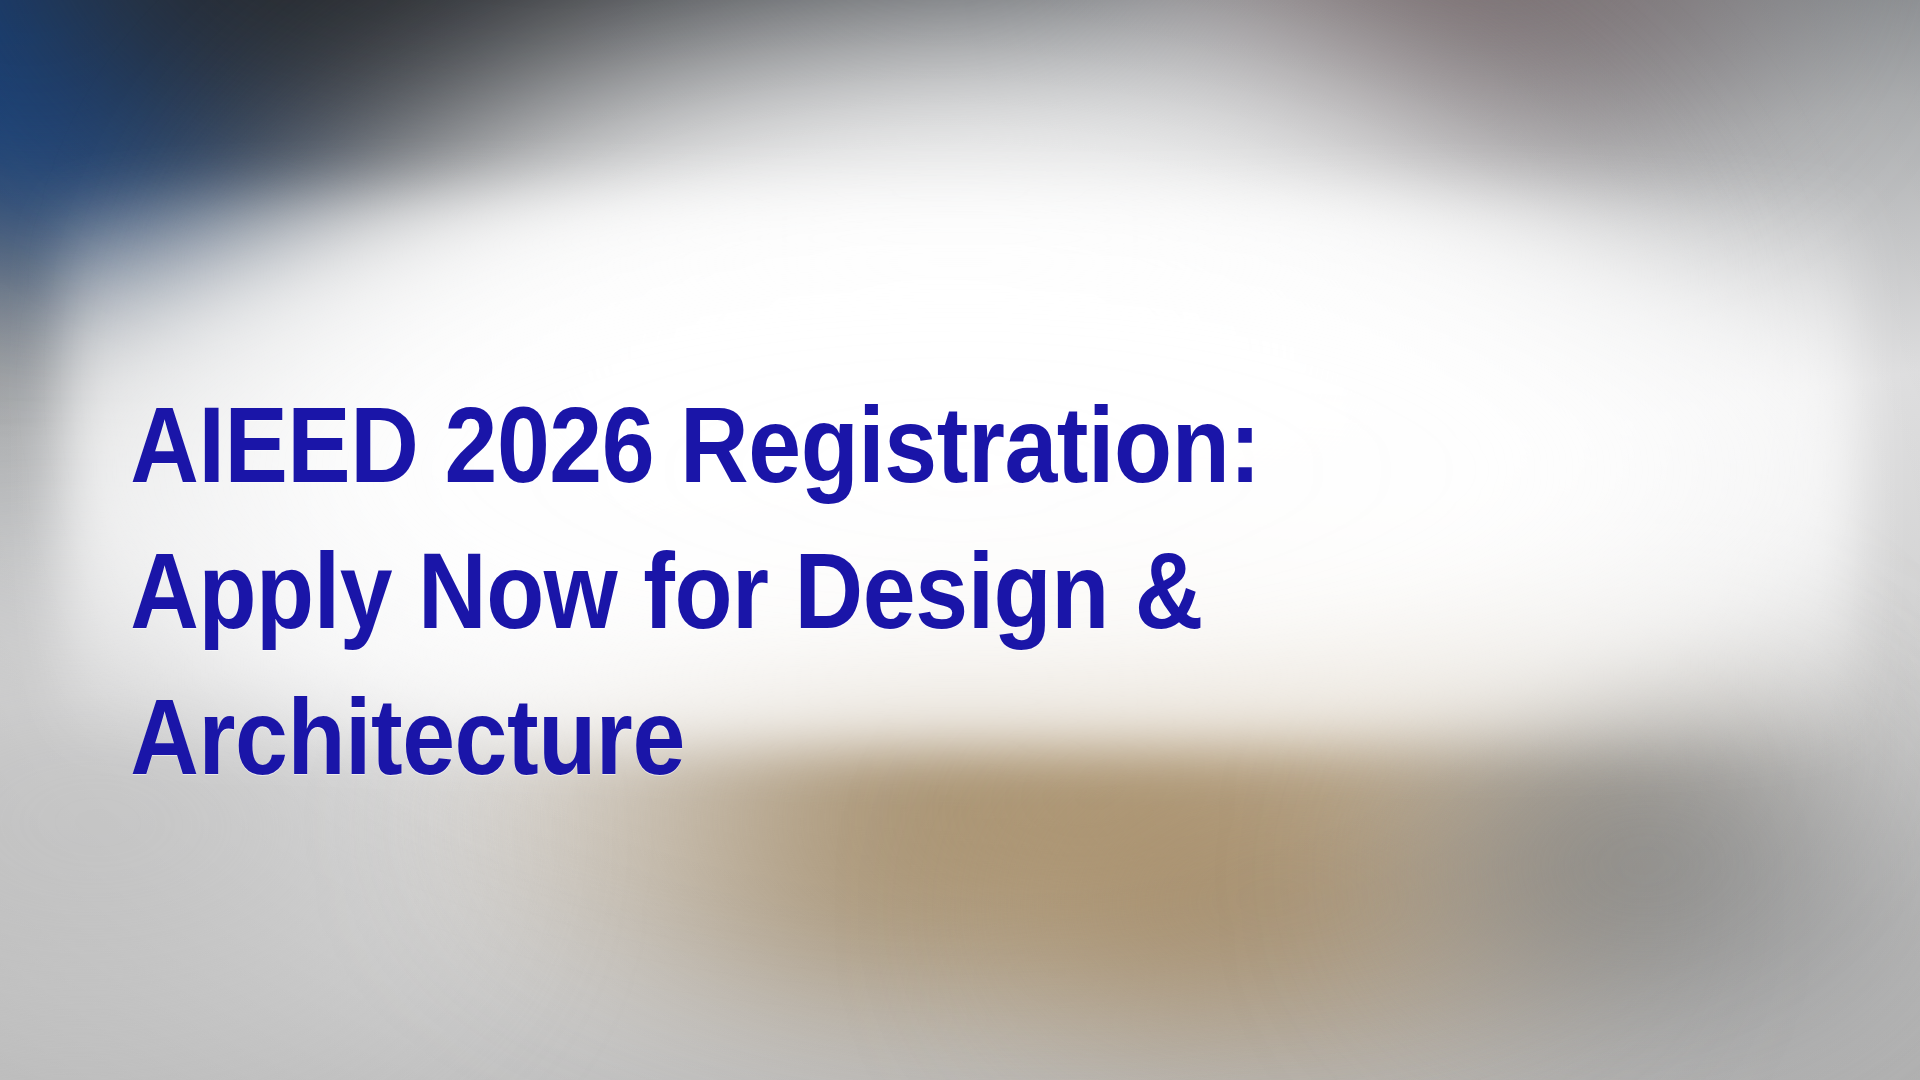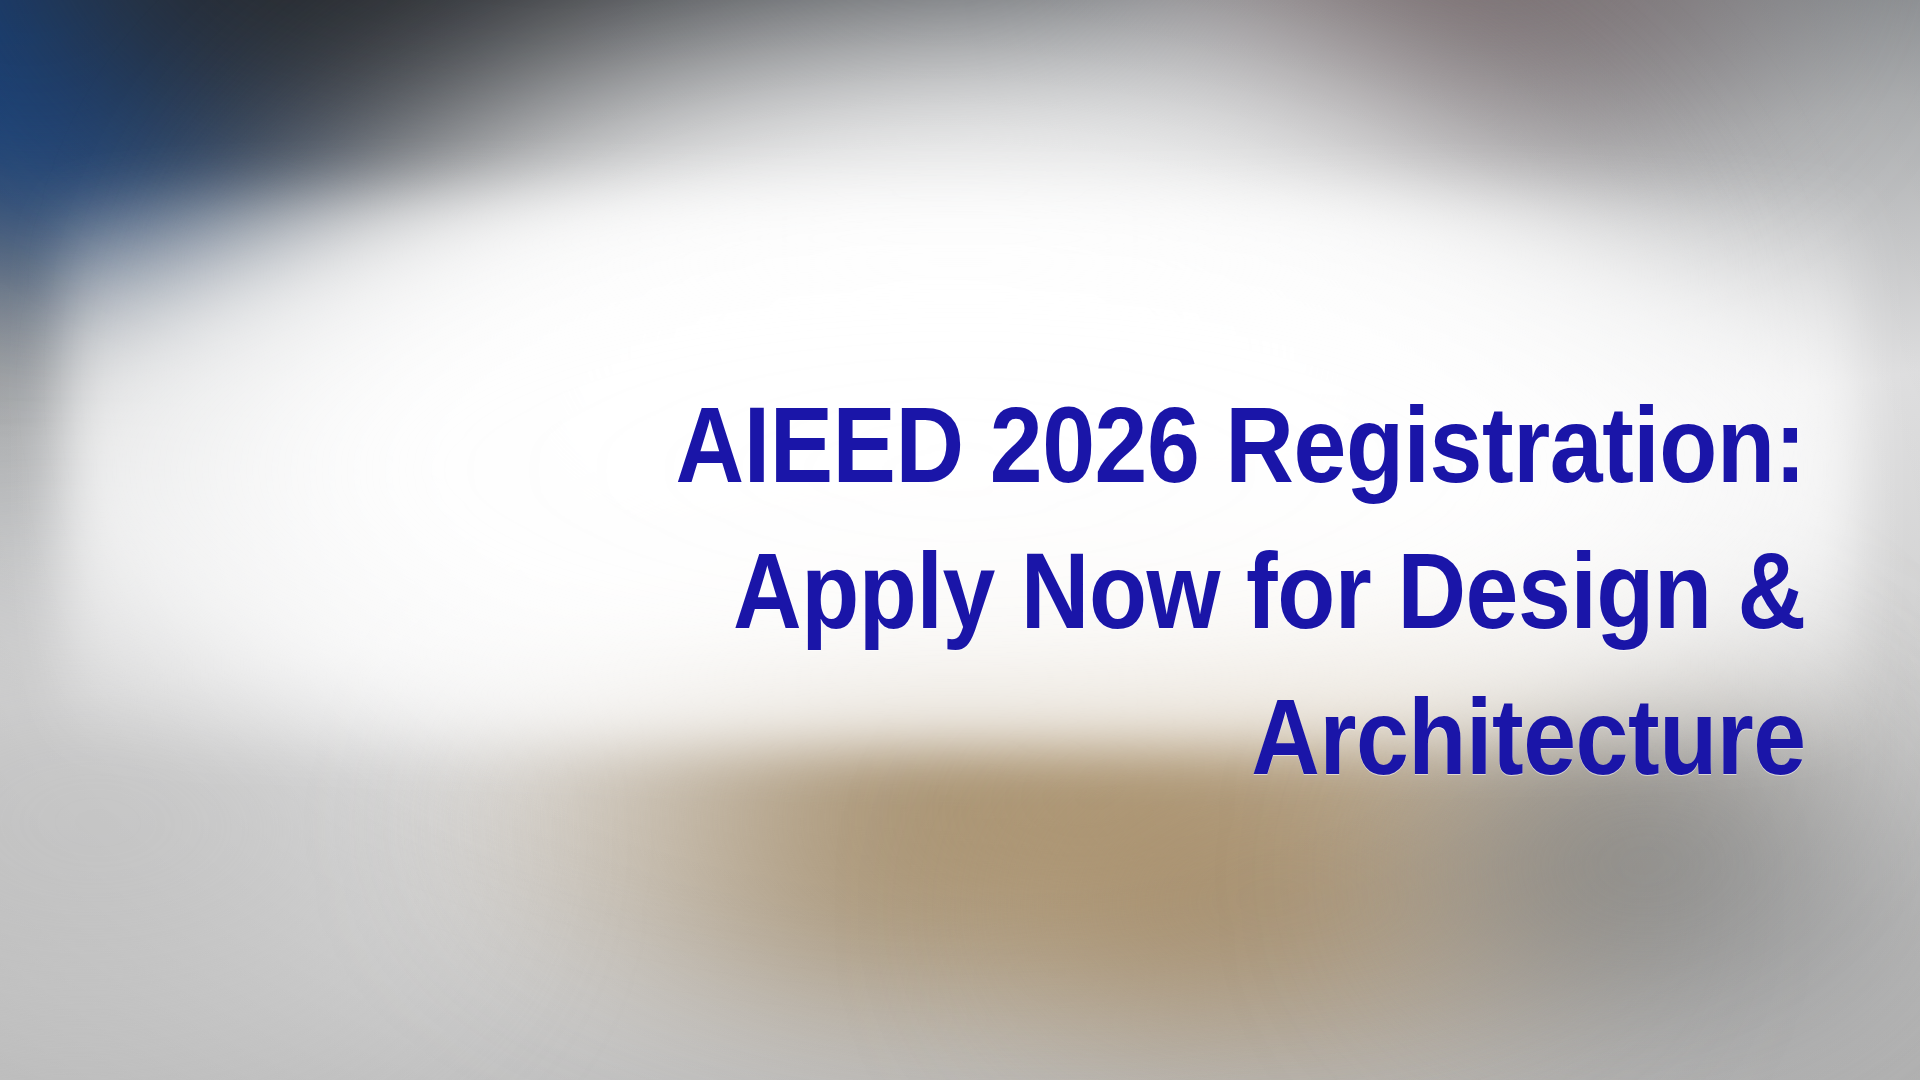--- a/index.html
+++ b/index.html
@@ -136,21 +136,21 @@
     filter: blur(26px);
     pointer-events: none;
   }
 
   
   .headline {
     position: absolute;
     left: 0;
     right: 0;
     top: 300px;
-    text-align: right;
+    text-align: left;
     color: #1a15a8;
     font-family: "Liberation Sans Narrow", "Liberation Sans", "DejaVu Sans", sans-serif;
     font-weight: 700;
     font-size: 108px;
     line-height: 146px;
     letter-spacing: -0.5px;
     white-space: nowrap;
     text-shadow: 0 1px 0 rgba(255,255,255,0.55);
     padding-left: 16px;
   }

